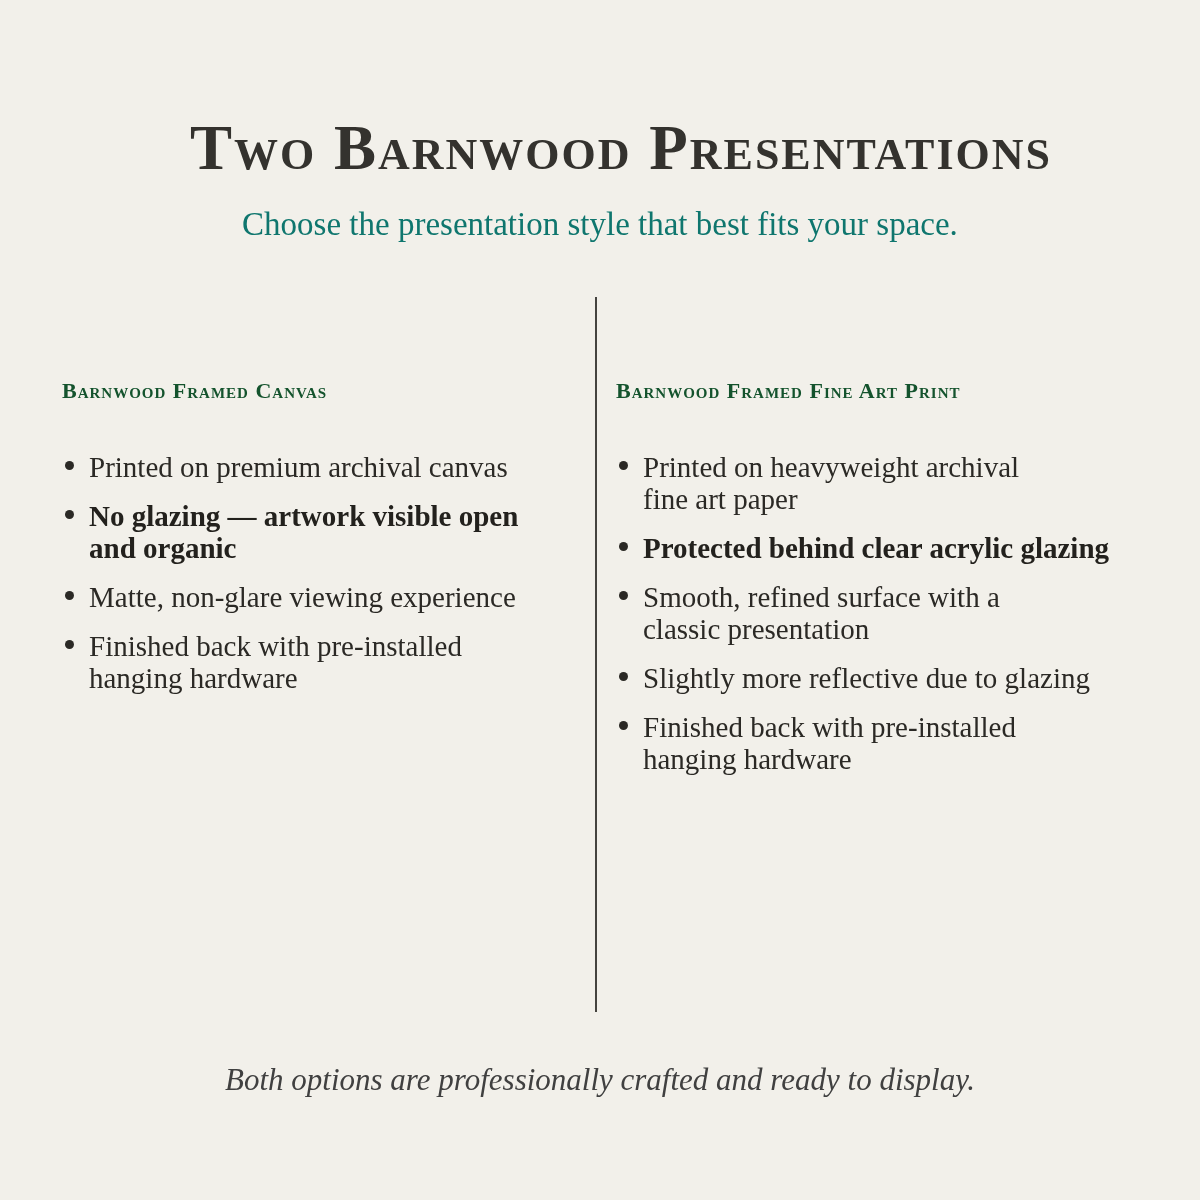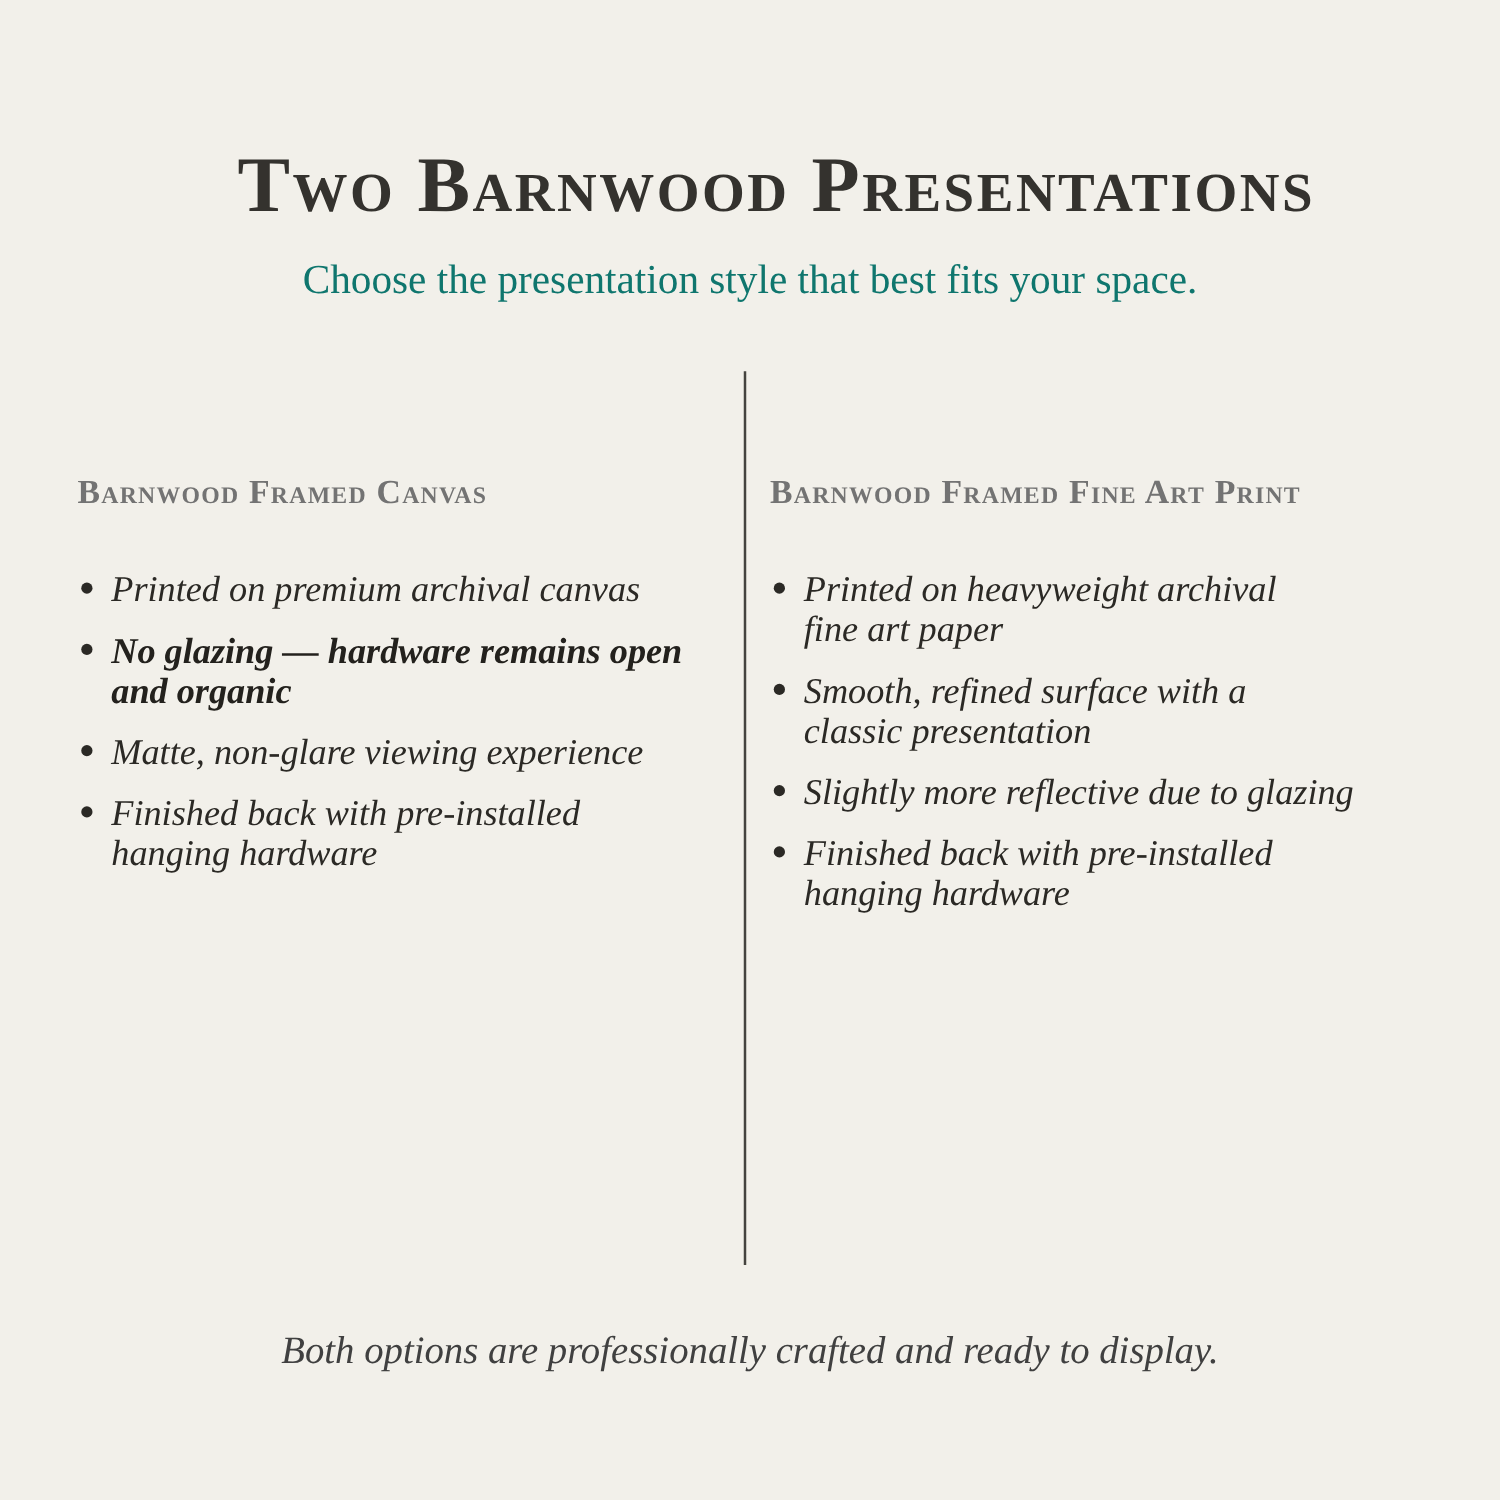--- a/index.html
+++ b/index.html
@@ -46,32 +46,31 @@
     height: 715px;
     background: #45433f;
   }
   .column {
     position: absolute;
     top: 378px;
   }
   .column.left  { left: 62px;  width: 510px; }
   .column.right { left: 616px; width: 535px; }
   .col-heading {
-    font-size: 27px;
+    font-size: 22px;
     font-weight: 700;
     font-variant: small-caps;
     letter-spacing: 1px;
-    color: #737373;
+    color: #14532d;
     white-space: nowrap;
   }
   ul.features {
     list-style: none;
     margin: 47px 0 16px 0;
     padding: 0;
-    font-style: italic;
   }
   ul.features li {
     position: relative;
     padding-left: 27px;
     margin-bottom: 17px;
     font-size: 29px;
     line-height: 32px;
     white-space: pre-line;
   }
   ul.features li .bullet-dot {
@@ -106,33 +105,34 @@
   <div class="title">Two Barnwood Presentations</div>
 
   <div class="subtitle">Choose the presentation style that best fits your space.</div>
 
   <div class="divider"></div>
 
   <div class="column left">
     <div class="col-heading">Barnwood Framed Canvas</div>
     <ul class="features">
       <li><span class="bullet-dot"></span><span>Printed on premium archival canvas</span></li>
-      <li class="bold"><span class="bullet-dot"></span><span>No glazing — hardware remains open
+      <li class="bold"><span class="bullet-dot"></span><span>No glazing — artwork visible open
 and organic</span></li>
       <li><span class="bullet-dot"></span><span>Matte, non-glare viewing experience</span></li>
       <li><span class="bullet-dot"></span><span>Finished back with pre-installed
 hanging hardware</span></li>
     </ul>
   </div>
 
   <div class="column right">
     <div class="col-heading">Barnwood Framed Fine Art Print</div>
     <ul class="features">
       <li><span class="bullet-dot"></span><span>Printed on heavyweight archival
 fine art paper</span></li>
+      <li class="bold"><span class="bullet-dot"></span><span>Protected behind clear acrylic glazing</span></li>
       <li><span class="bullet-dot"></span><span>Smooth, refined surface with a
 classic presentation</span></li>
       <li><span class="bullet-dot"></span><span>Slightly more reflective due to glazing</span></li>
       <li><span class="bullet-dot"></span><span>Finished back with pre-installed
 hanging hardware</span></li>
     </ul>
   </div>
 
   <div class="footer-note">Both options are professionally crafted and ready to display.</div>
 

